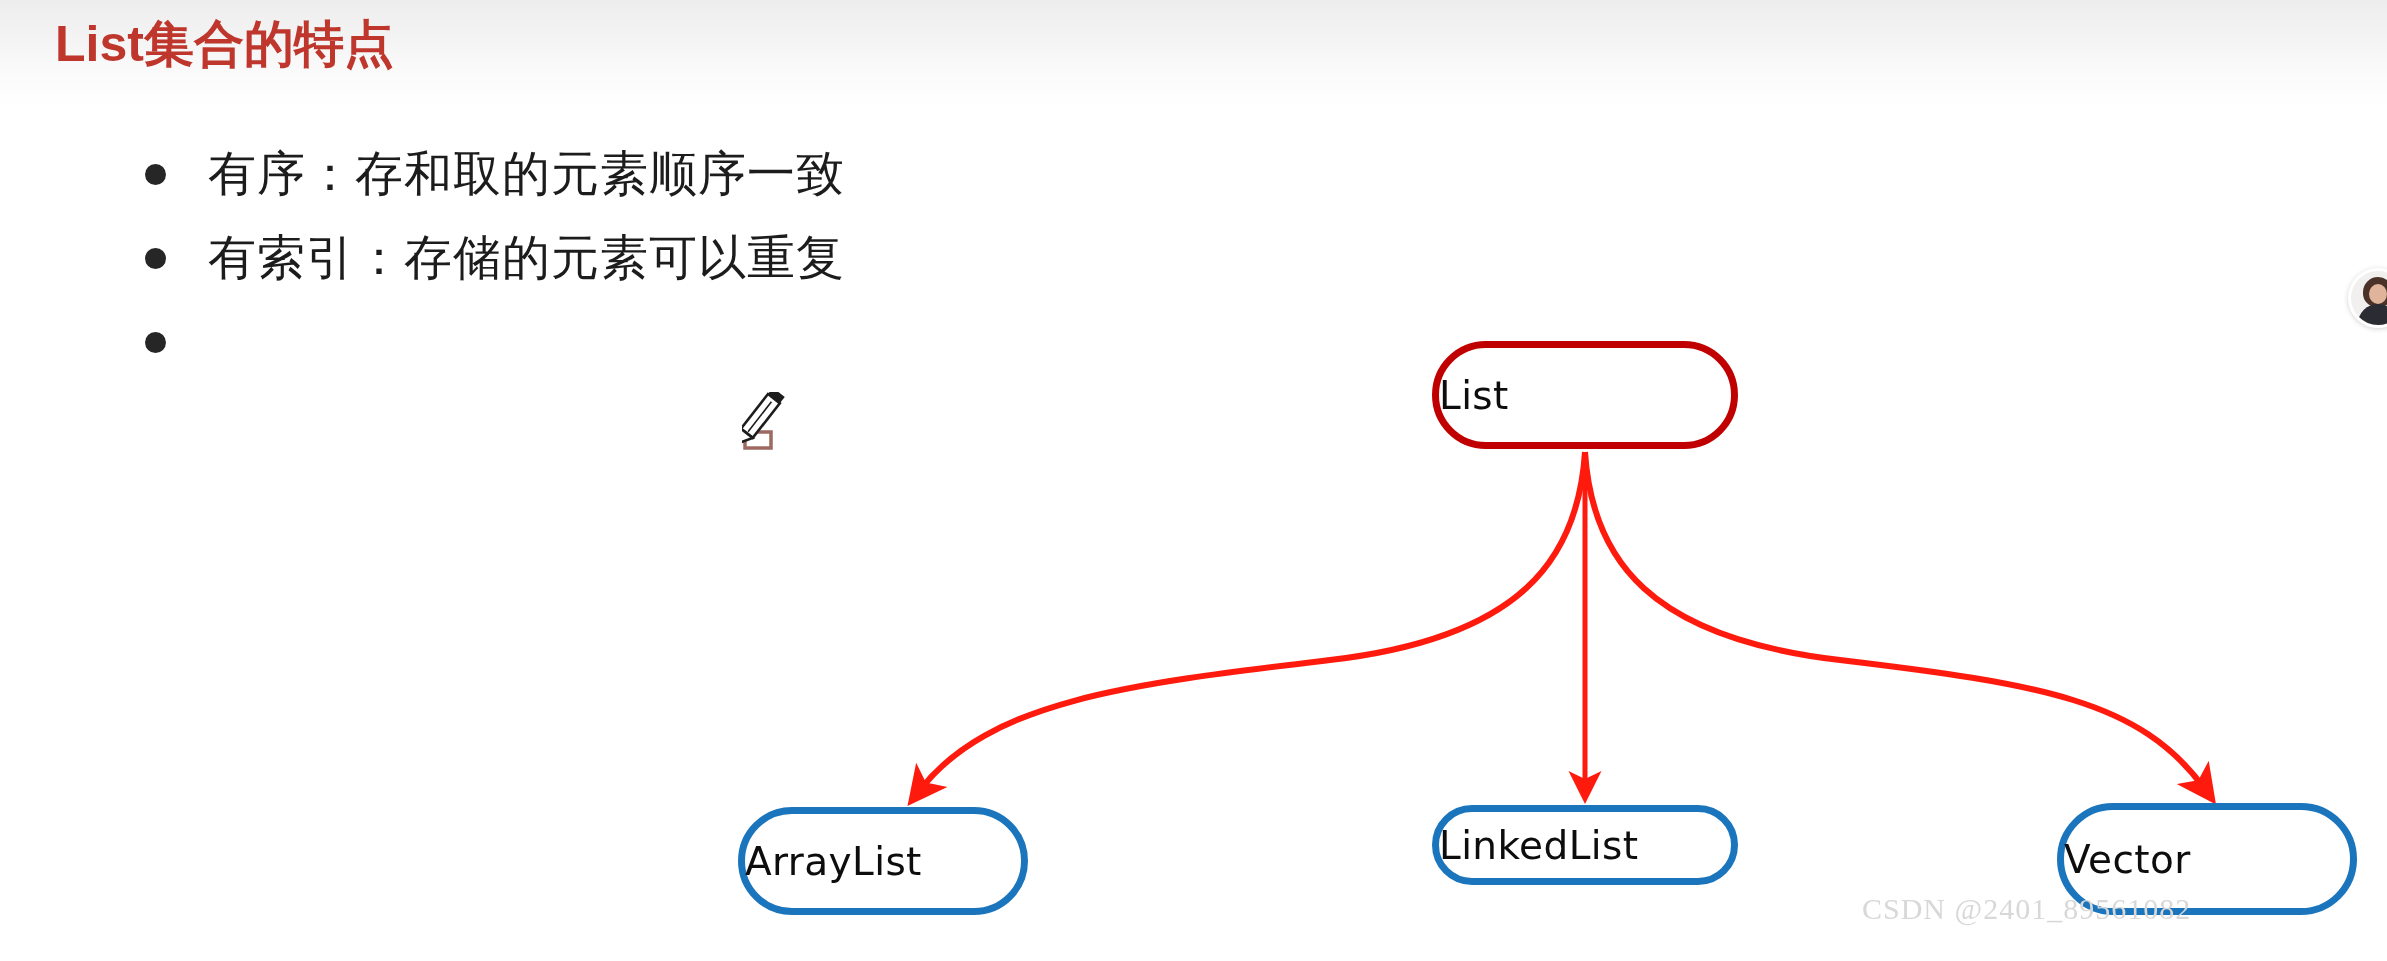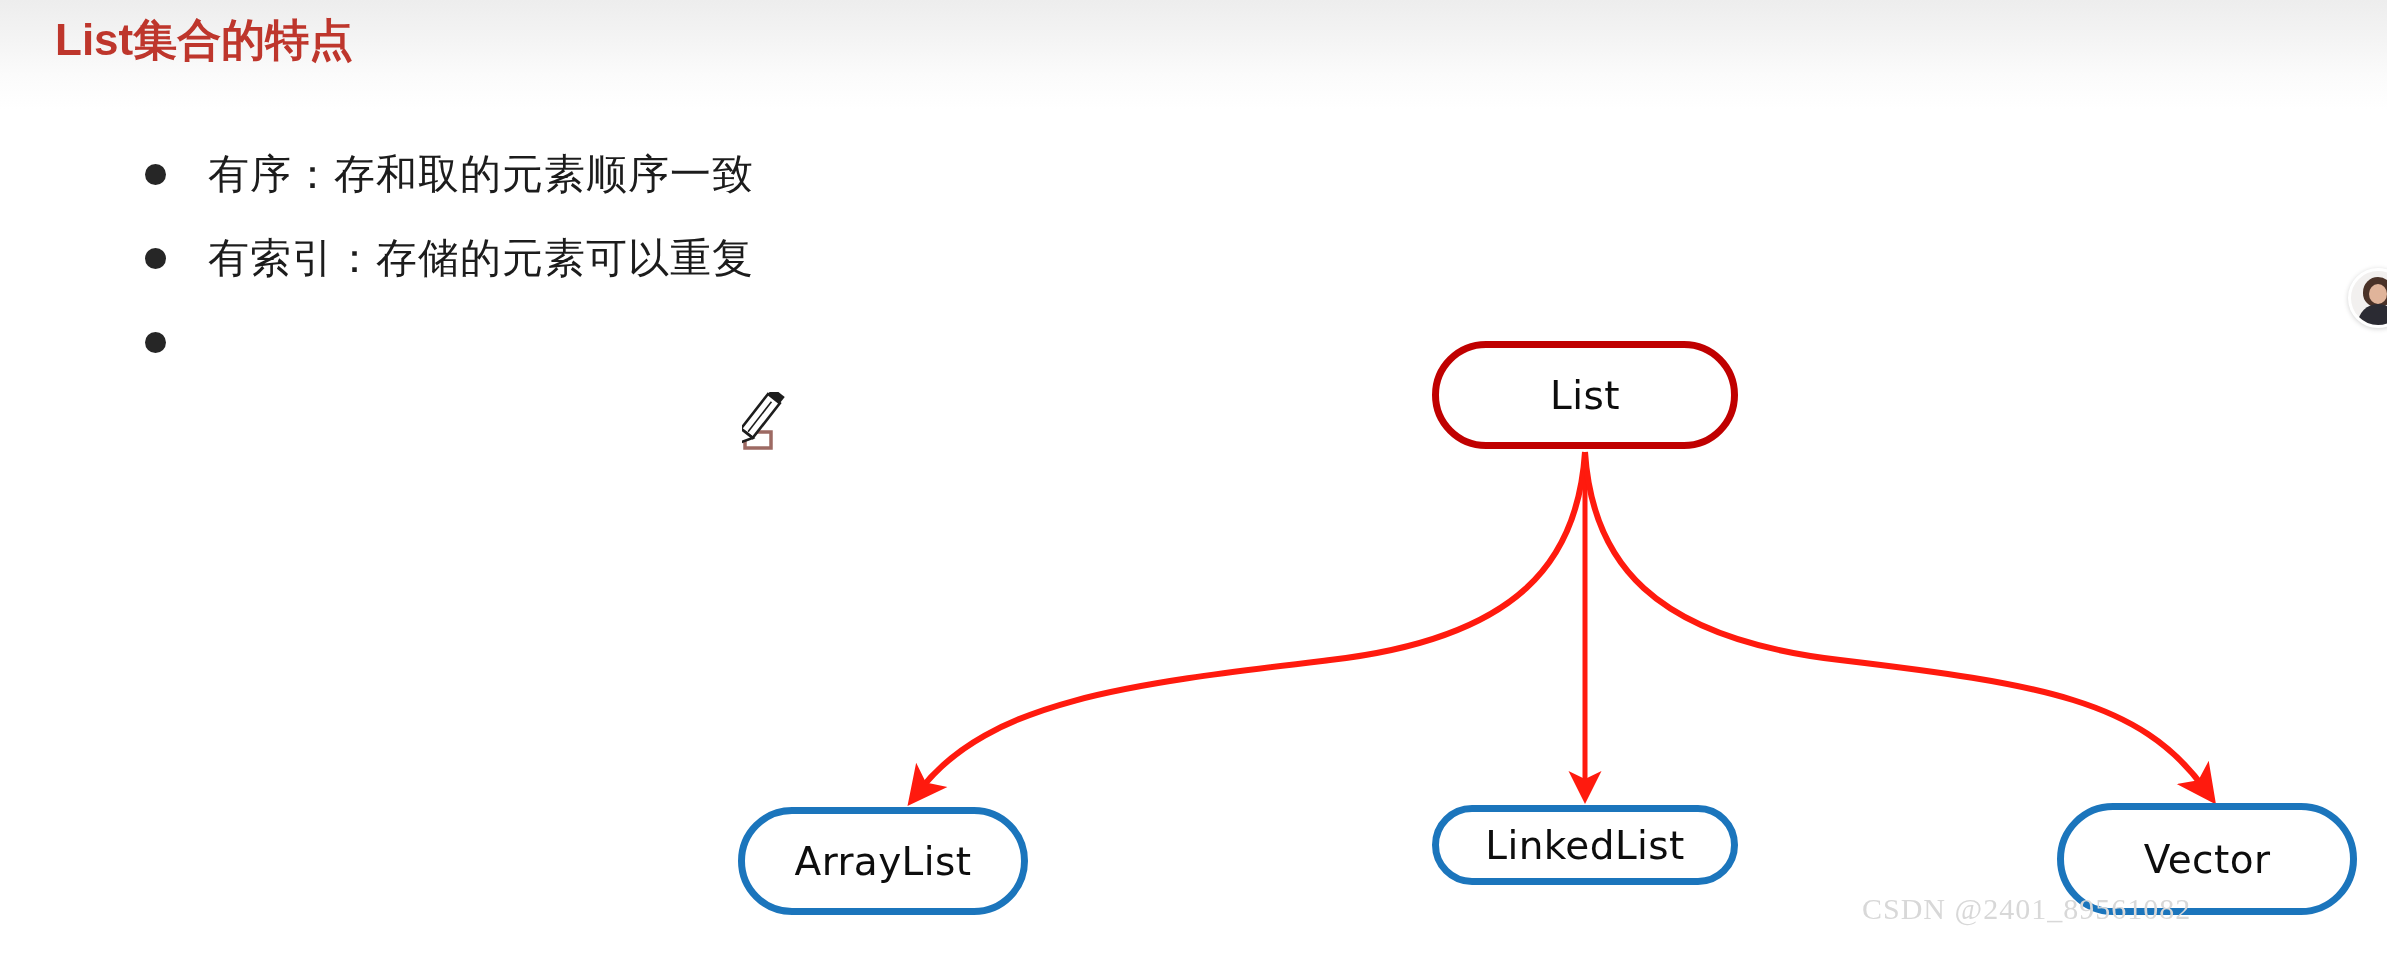--- a/index.html
+++ b/index.html
@@ -17,21 +17,21 @@
     overflow: hidden;
     background: #ffffff;
     background-image: linear-gradient(to bottom, #ededed 0px, #f4f4f4 40px, #fbfbfb 75px, #ffffff 110px);
   }
 
   
   #title {
     position: absolute;
     left: 55px;
     top: 14px;
-    font-size: 44px;
+    font-size: 50px;
     font-weight: bold;
     color: #BE362C;
     letter-spacing: 0px;
     white-space: nowrap;
     line-height: 1.2;
   }
 
   
   #bullets {
     position: absolute;
@@ -47,35 +47,35 @@
   }
   .bullet-dot {
     width: 21px;
     height: 21px;
     border-radius: 50%;
     background: #262626;
     flex: 0 0 auto;
     margin-right: 42px;
   }
   .bullet-text {
-    font-size: 41px;
+    font-size: 48px;
     color: #1c1c1c;
     white-space: nowrap;
     letter-spacing: 1px;
     font-family: "DejaVu Sans", "Liberation Sans", sans-serif;
   }
 
   
   .node {
     position: absolute;
     box-sizing: border-box;
     background: #ffffff;
     display: flex;
     align-items: center;
-    justify-content: center;
+    justify-content: flex-start;
     font-size: 39px;
     color: #0d0d0d;
     letter-spacing: 0.4px;
     font-family: "DejaVu Sans", "Liberation Sans", sans-serif;
   }
   .node-root {
     border: 7px solid #C00000;
     border-radius: 56px;
   }
   .node-leaf {

